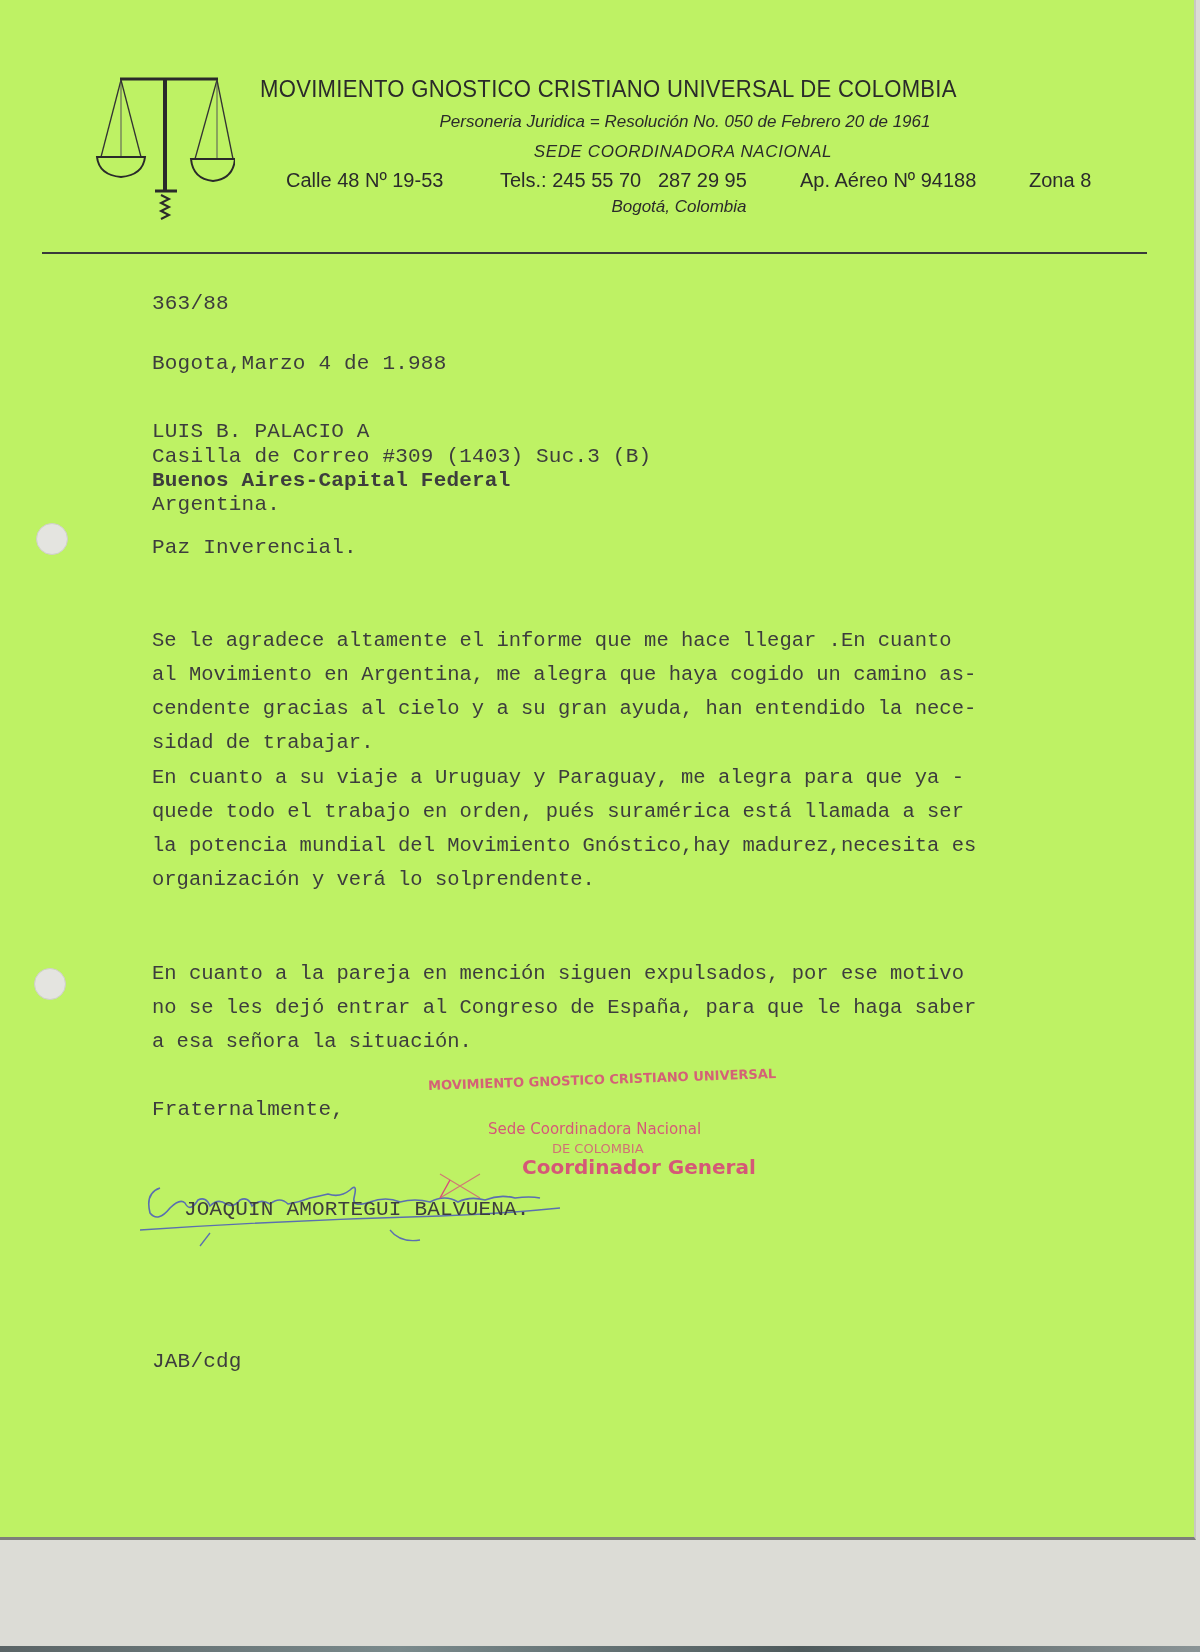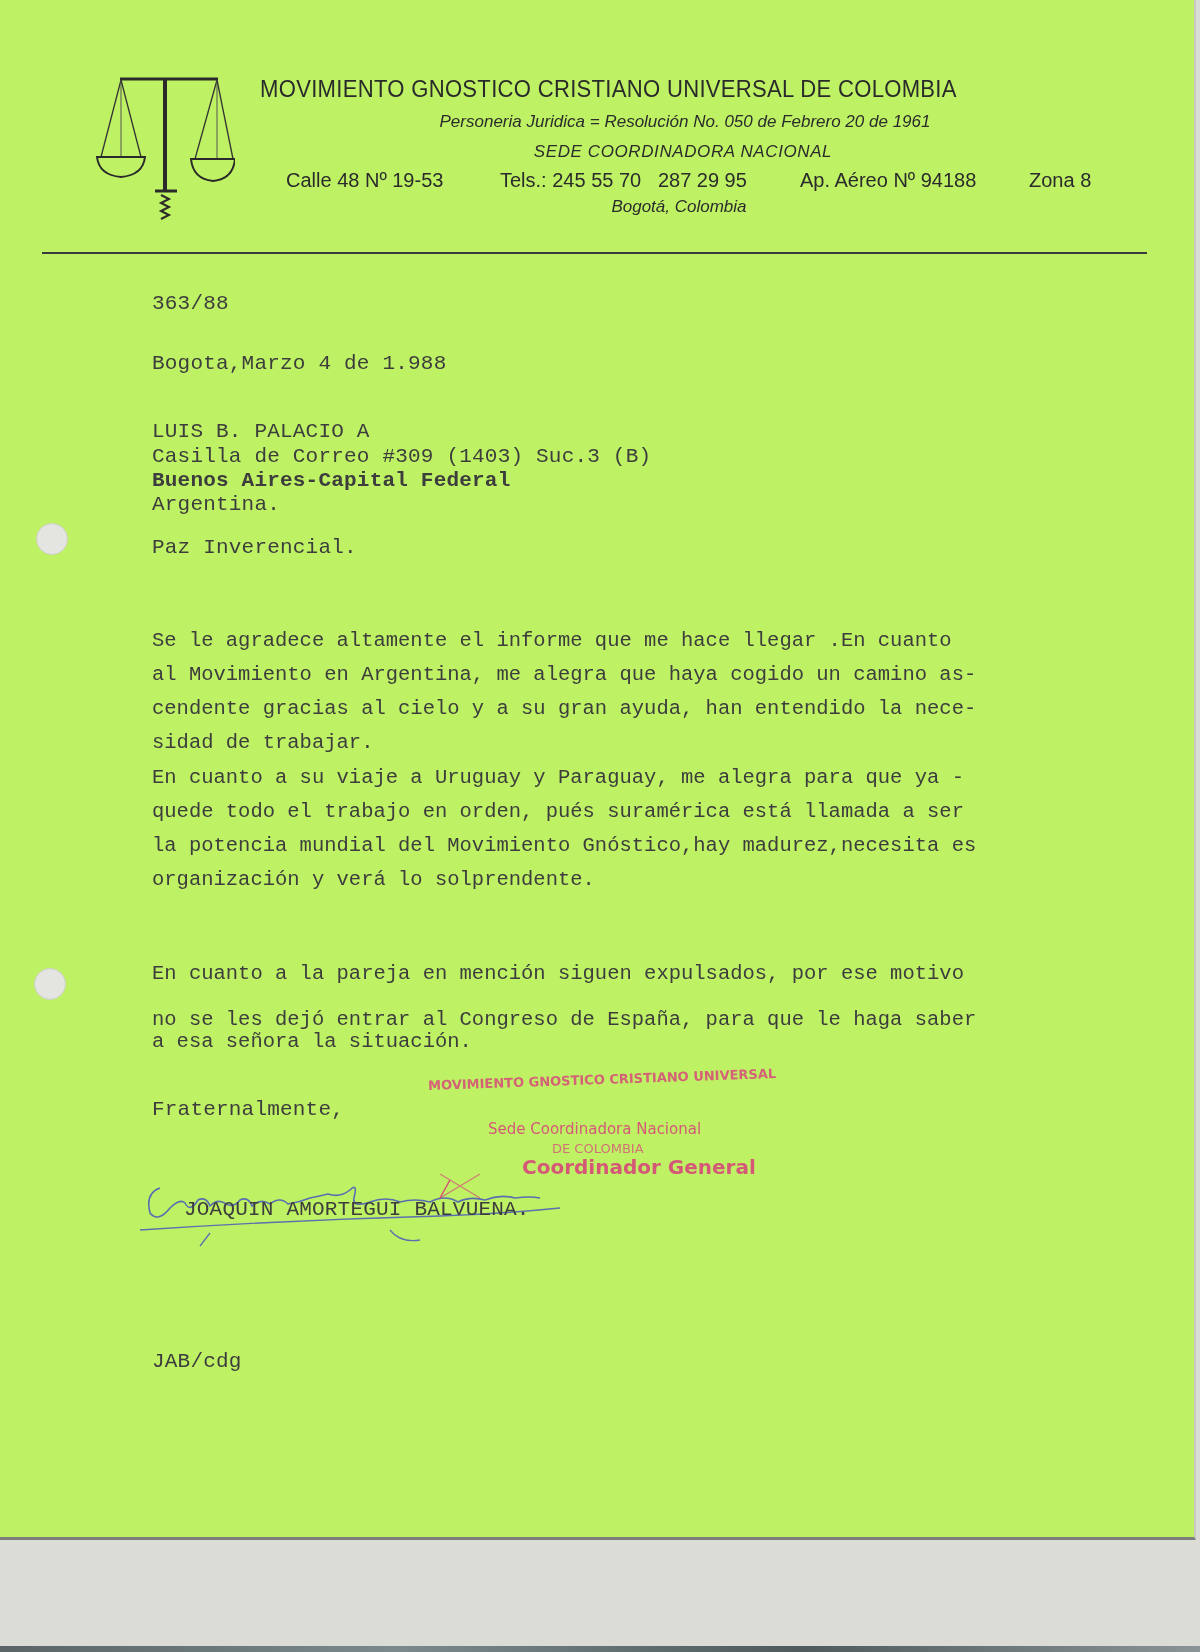--- a/index.html
+++ b/index.html
@@ -104,21 +104,21 @@
   <div>
     <div class="body-line" style="top:766px;">En cuanto a su viaje a Uruguay y Paraguay, me alegra para que ya -</div>
     <div class="body-line" style="top:800px;">quede todo el trabajo en orden, pués suramérica está llamada a ser</div>
     <div class="body-line" style="top:834px;">la potencia mundial del Movimiento Gnóstico,hay madurez,necesita es</div>
     <div class="body-line" style="top:868px;">organización y verá lo solprendente.</div>
   </div>
 
 
   <div>
     <div class="body-line" style="top:962px;">En cuanto a la pareja en mención siguen expulsados, por ese motivo</div>
-    <div class="body-line" style="top:996px;margin-top:12px;">no se les dejó entrar al Congreso de España, para que le haga saber</div>
+    <div class="body-line" style="top:996px;">no se les dejó entrar al Congreso de España, para que le haga saber</div>
     <div class="body-line" style="top:1030px;text-align:right;">a esa señora la situación.</div>
   </div>
 
   <div class="tw" style="top:1098px;">Fraternalmente,</div>
 
   <div>
     <div class="stamp" style="left:428px; top:1072px; font-size:13px; transform:rotate(-2deg); opacity:0.85;">MOVIMIENTO GNOSTICO CRISTIANO UNIVERSAL</div>
     <div class="stamp" style="left:552px; top:1095px; font-size:13px; font-weight:normal; opacity:0.75;margin-top:46px;">DE COLOMBIA</div>
     <div class="stamp" style="left:488px; top:1120px; font-size:15px; font-weight:normal; opacity:0.9;">Sede Coordinadora Nacional</div>
     <div class="stamp" style="left:522px; top:1155px; font-size:20px; opacity:0.9;">Coordinador General</div>

